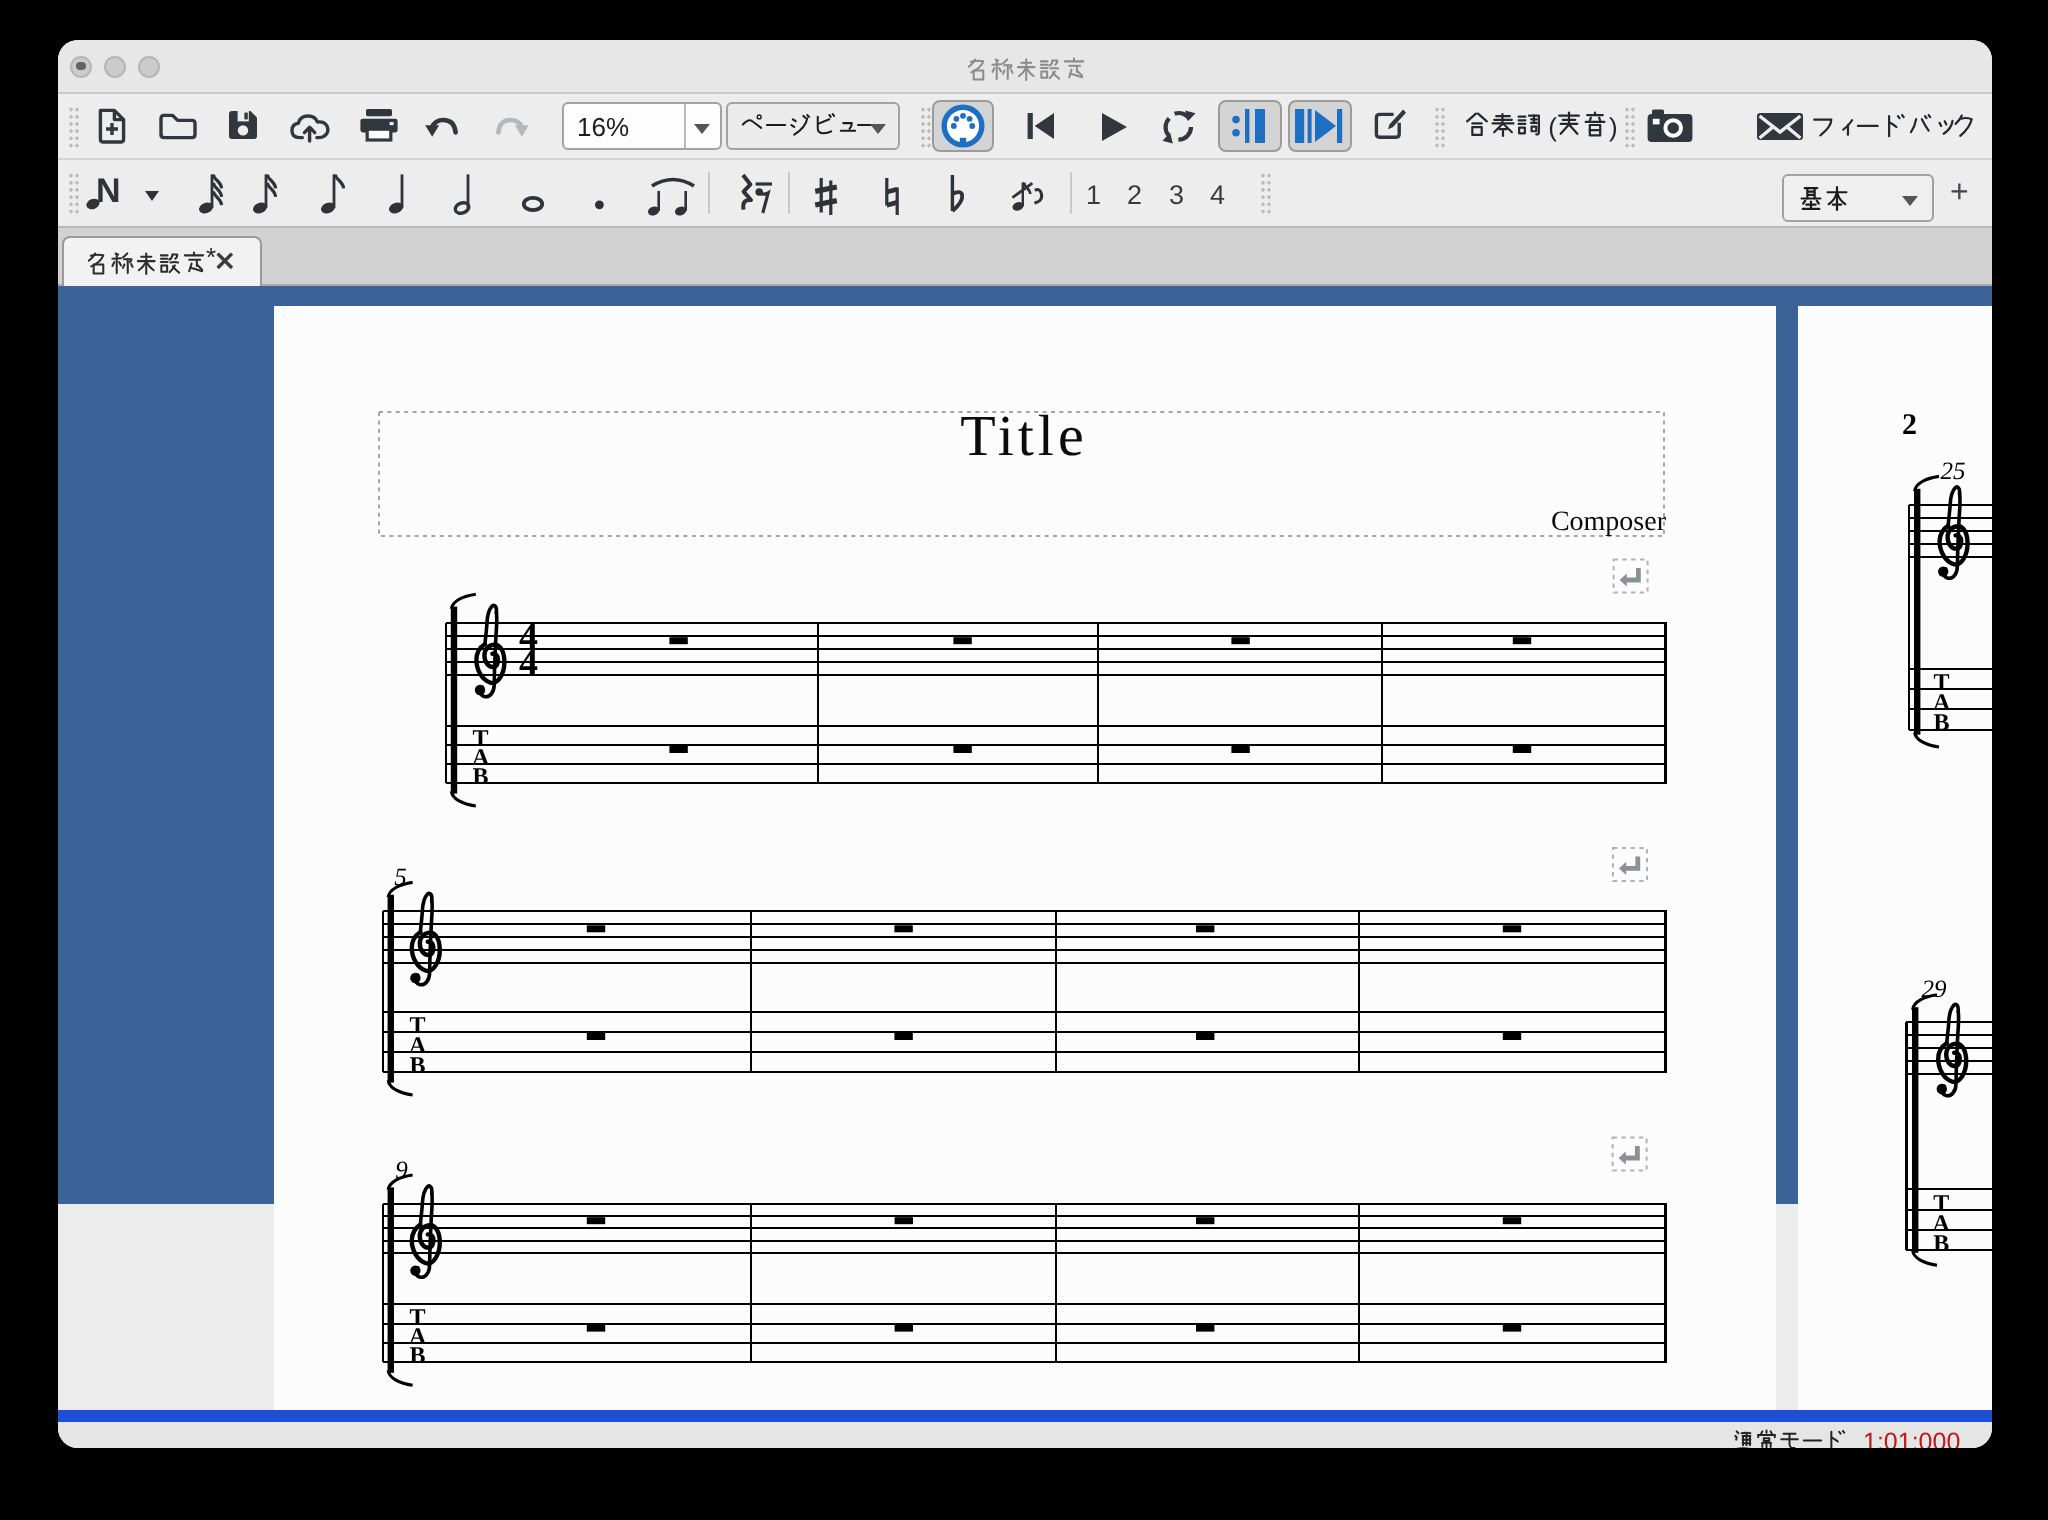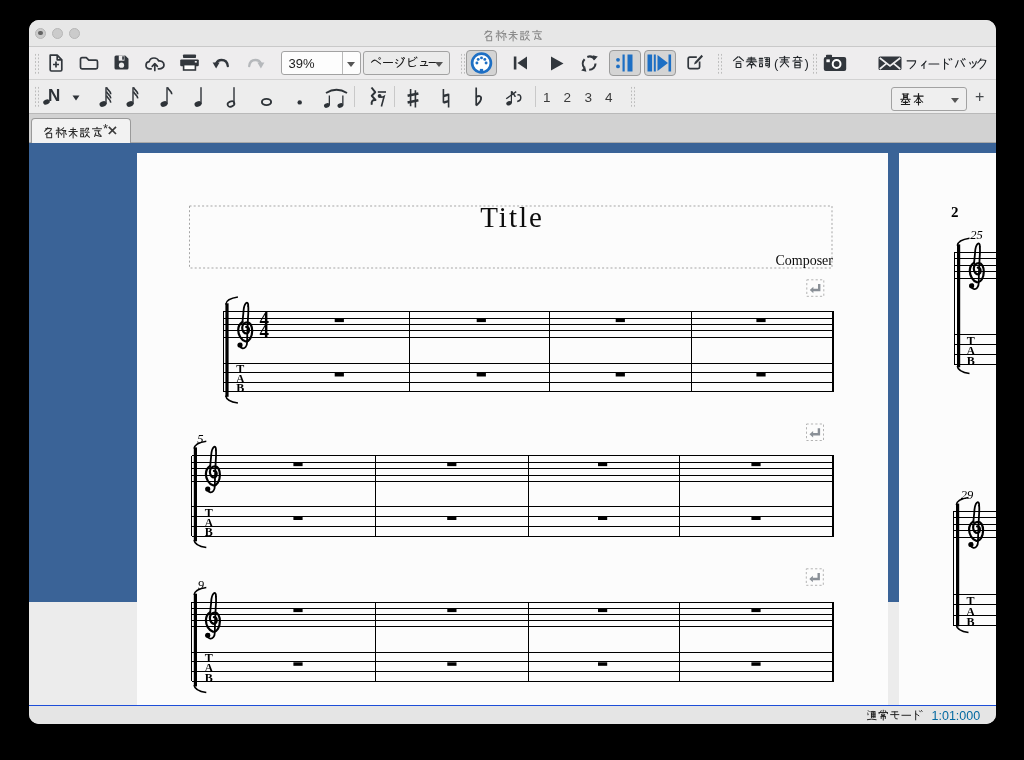--- a/index.html
+++ b/index.html
@@ -7,22 +7,22 @@
 border-radius:10px;overflow:hidden;}
 .abs{position:absolute;}
 #titlebar{left:0;top:0;width:100%;height:26px;background:#e7e7e7;border-bottom:1px solid #c9c9c9;}
 .light{position:absolute;top:7.5px;width:11px;height:11px;border-radius:50%;
 background:#cbcbcb;border:0.5px solid #b6b6b6;box-sizing:border-box;}
 #tb1{left:0;top:27px;width:100%;height:32px;background:#eeedee;border-bottom:1px solid #d2d2d2;}
 #tb2{left:0;top:60px;width:100%;height:33px;background:#ededed;border-bottom:1px solid #b9b9b9;}
 #tabbar{left:0;top:94px;width:100%;height:28px;background:#d2d2d2;border-bottom:1px solid #a9a9a9;}
 #tab{position:absolute;left:2px;top:4px;width:100px;height:25px;z-index:3;background:#f2f2f2;
 border:1px solid #9a9a9a;border-bottom:none;border-radius:4px 4px 0 0;box-sizing:border-box;}
-#statusbar{left:0;top:685px;width:100%;height:19px;background:#e5e5e5;border-top:1px solid #1d4ed8;
-font-size:12px;color:#0369a1;}
+#statusbar{left:0;top:685px;width:100%;height:19px;background:#e5e5e5;border-top:6px solid #1d4ed8;
+font-size:12px;color:#b91c1c;}
 .grip{position:absolute;width:6px;background-image:radial-gradient(circle,#bcbcbc 0.75px,transparent 0.95px);
 background-size:3px 3.6px;}
 .combo{position:absolute;box-sizing:border-box;border:1px solid #a2a2a2;border-radius:3px;
 font-size:13px;color:#1c1c1c;}
 .pressedbtn{position:absolute;box-sizing:border-box;border:1px solid #9b9b9b;border-radius:4px;
 background:#d4d4d4;}
 .vsep{position:absolute;width:1px;background:#c9c9c9;}
 svg{overflow:visible;}
 text{font-family:"Liberation Serif",serif;}
 </style></head>
@@ -273,21 +273,21 @@
       </svg>
       <svg class="abs" style="left:183px;top:36px;" width="18" height="14" viewBox="0 0 18 14">
         <path fill="none" stroke="#32373d" stroke-width="2.3" stroke-linecap="round" d="M15.8 10.2 Q15.2 4 9.6 4 Q5.6 4 4 7.6"></path>
         <polygon fill="#32373d" points="0.6,6.6 7.6,6.6 4.1,12.4"></polygon>
       </svg>
       <svg class="abs" style="left:218px;top:36px;" width="18" height="14" viewBox="0 0 18 14">
         <path fill="none" stroke="#b5b8bb" stroke-width="2.3" stroke-linecap="round" d="M2.2 10.2 Q2.8 4 8.4 4 Q12.4 4 14 7.6"></path>
         <polygon fill="#b5b8bb" points="17.4,6.6 10.4,6.6 13.9,12.4"></polygon>
       </svg>
       <div class="combo" style="left:251.5px;top:30.5px;width:80.5px;height:24.5px;background:#fdfdfd;">
-        <span style="position:absolute;left:7px;top:4px;">39%</span>
+        <span style="position:absolute;left:7px;top:4px;">16%</span>
         <div style="position:absolute;right:17px;top:0;width:1px;height:100%;background:#b9b9b9;"></div>
         <svg style="position:absolute;right:4.5px;top:10px;" width="9" height="6">
           <polygon points="0,0 8,0 4,5" fill="#555"></polygon>
         </svg>
       </div>
       <div class="combo" style="left:334px;top:30.5px;width:87px;height:24.5px;background:#ebebeb;">
         <div style="position:absolute;left:6px;top:5px;"><svg width="70" height="12" style="color:#1c1c1c;" viewBox="0 0 70 12">
             <use href="#j_pe" transform="translate(0.0,0) scale(0.1200)"></use>
             <use href="#j_maru" transform="translate(0.0,0) scale(0.1200)"></use>
             <use href="#j_cho" transform="translate(12.0,0) scale(0.1200)"></use>

